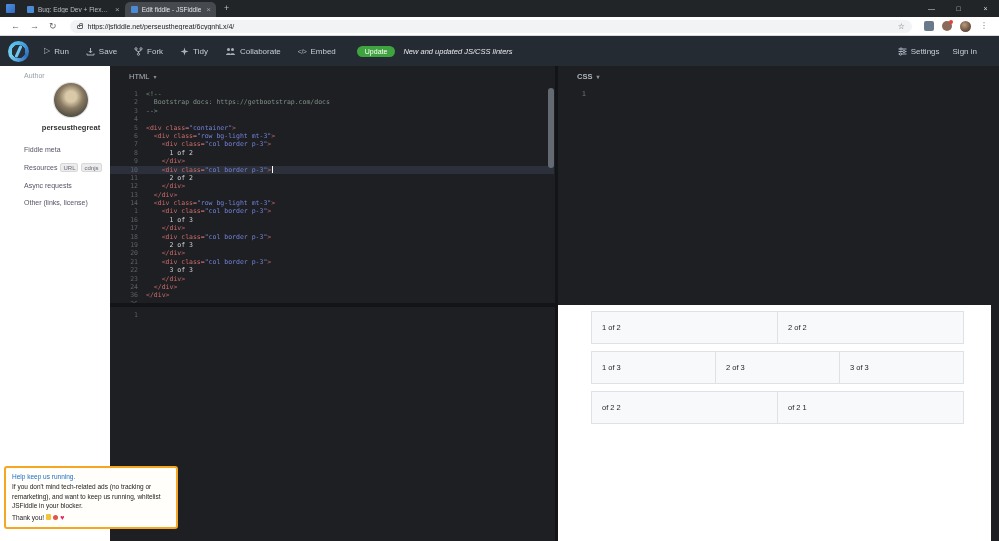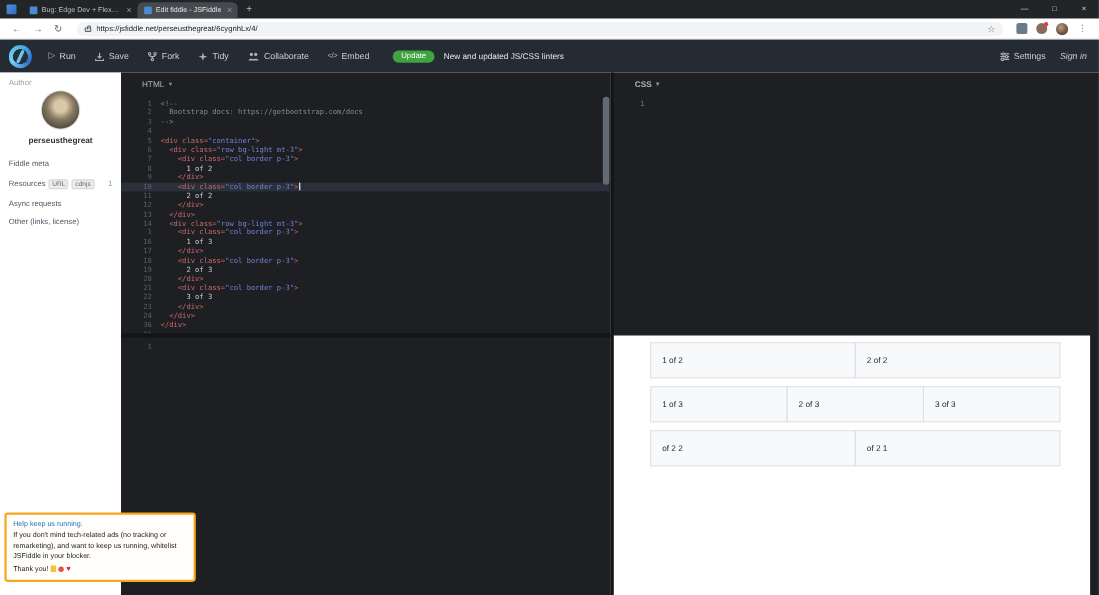--- a/index.html
+++ b/index.html
@@ -37,27 +37,27 @@
   
   .jftoolbar { position:absolute; left:0; top:36px; width:999px; height:30px; background:#252b33; display:flex; align-items:center; color:#c9ced5; font-size:8px; padding:0 8px; }
   .jflogo { width:21px; height:21px; border-radius:50%; position:relative; margin-right:15px; flex:0 0 auto;
             background: radial-gradient(circle at 50% 50%, #273039 0 45%, rgba(0,0,0,0) 46%), conic-gradient(#4db6e8, #2f6fc4, #74d0f0, #4db6e8); }
   .jflogo::after { content:""; position:absolute; left:9px; top:4px; width:3px; height:13px; background:#6fc6ee; transform:rotate(25deg); border-radius:2px; }
   .tbtn { display:flex; align-items:center; gap:4px; margin-right:17px; white-space:nowrap; }
   .tbtn svg { display:block; flex:0 0 auto; }
   .ticon { font-size:8px; color:#aab3bd; line-height:1; }
   .embed-glyph { font-size:7px; color:#aab3bd; letter-spacing:-0.5px; }
   .update-badge { background:#3fa43f; color:#fff; border-radius:8px; padding:2px 8px; font-size:7px; margin:0 8px 0 4px; flex:0 0 auto; }
-  .update-text { font-size:7.5px; color:#e6e9ec; white-space:nowrap; }
+  .update-text { font-size:7.5px; color:#e6e9ec; white-space:nowrap;font-style:italic; }
   .tb-right { margin-left:auto; display:flex; align-items:center; }
   .tb-right .tbtn { margin-right:13px; }
-  .tb-right .tbtn:last-child { margin-right:3px;font-style:italic; }
-
-  
-  .sidebar { position:absolute; left:0; top:66px; width:110px; height:475px; background:#fff; padding:6px 8px; font-size:7px; color:#556; }
+  .tb-right .tbtn:last-child { margin-right:14px; }
+
+  
+  .sidebar { position:absolute; left:16px; top:66px; width:110px; height:475px; background:#fff; padding:6px 8px; font-size:7px; color:#556; }
   .side-label { color:#98a0a8; margin-bottom:4px; }
   .avatar { width:34px; height:34px; border-radius:50%; margin:2px auto 6px;
             background:radial-gradient(circle at 50% 40%, #d9c9a8 20%, #8a7a62 45%, #5a5548 70%, #3c3c40);
             box-shadow:0 0 0 1px #e0e0e0; }
   .username { text-align:center; font-weight:bold; font-size:7.5px; color:#333; margin-bottom:14px; }
   .side-item { margin:10px 0; color:#556; }
   .side-res { display:flex; align-items:center; gap:3px; margin:10px 0; }
   .chip { background:#ececec; border:1px solid #d8d8d8; border-radius:2px; padding:0.5px 2px; font-size:6px; color:#667; }
   .res-count { margin-left:auto; color:#8892a0; }
 

